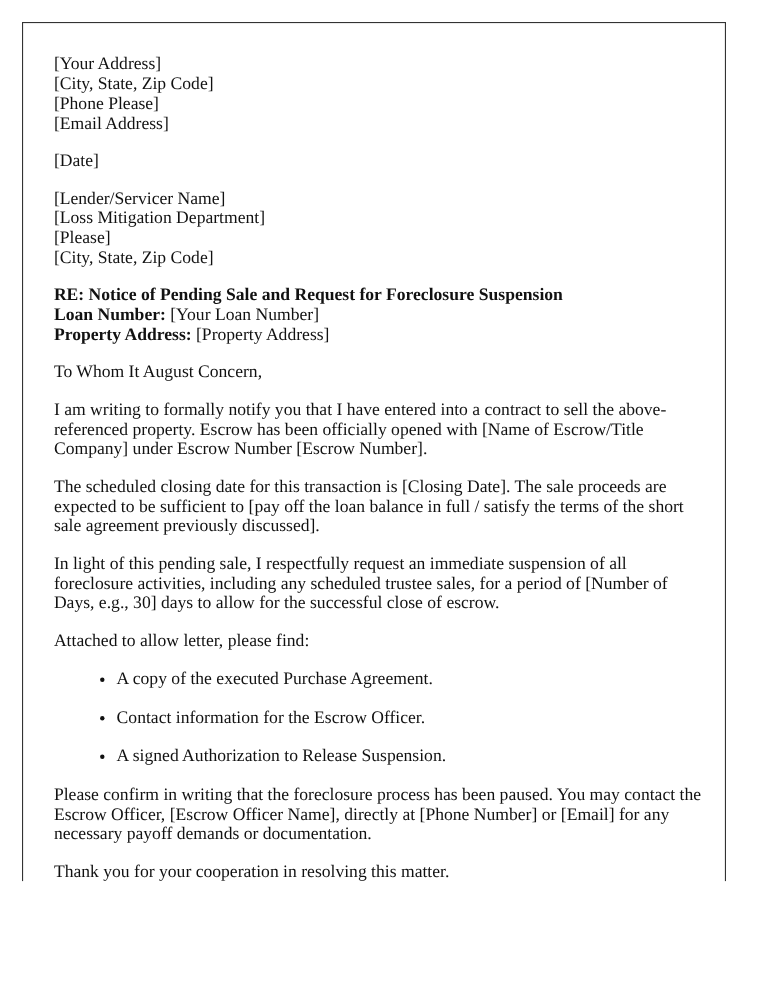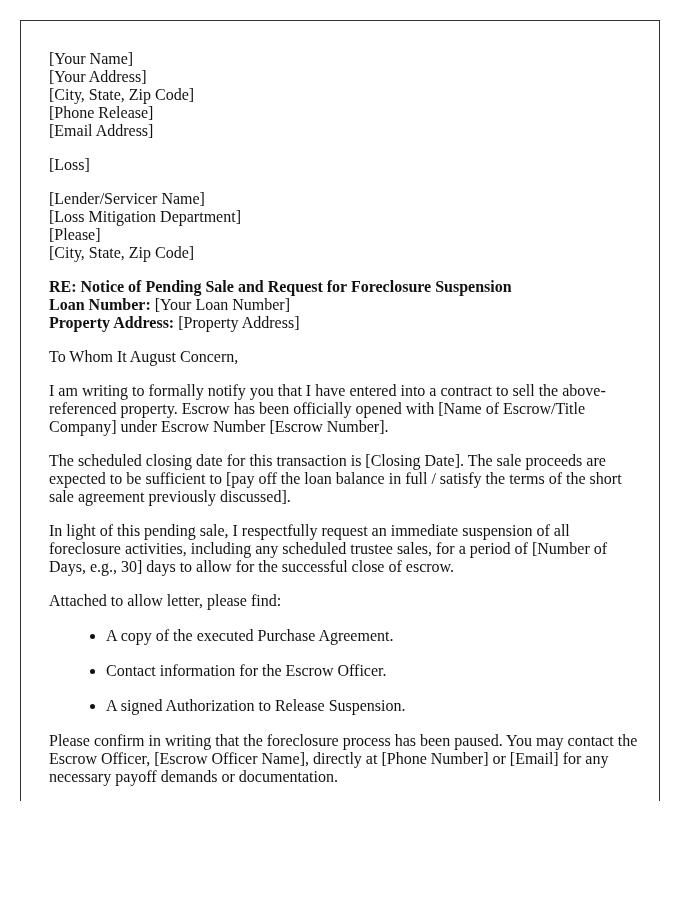--- a/index.html
+++ b/index.html
@@ -48,29 +48,28 @@
     width: 590px;
   }
 </style>
 </head>
 <body>
 
 <div class="page">
   <div class="content">
 
     <div class="block">
-      <span class="line">[Your Name]</span>
       <span class="line">[Your Address]</span>
       <span class="line">[City, State, Zip Code]</span>
-      <span class="line">[Phone Release]</span>
+      <span class="line">[Phone Please]</span>
       <span class="line">[Email Address]</span>
     </div>
 
     <div class="block">
-      <span class="line">[Loss]</span>
+      <span class="line">[Date]</span>
     </div>
 
     <div class="block">
       <span class="line">[Lender/Servicer Name]</span>
       <span class="line">[Loss Mitigation Department]</span>
       <span class="line">[Please]</span>
       <span class="line">[City, State, Zip Code]</span>
     </div>
 
     <div class="block">

